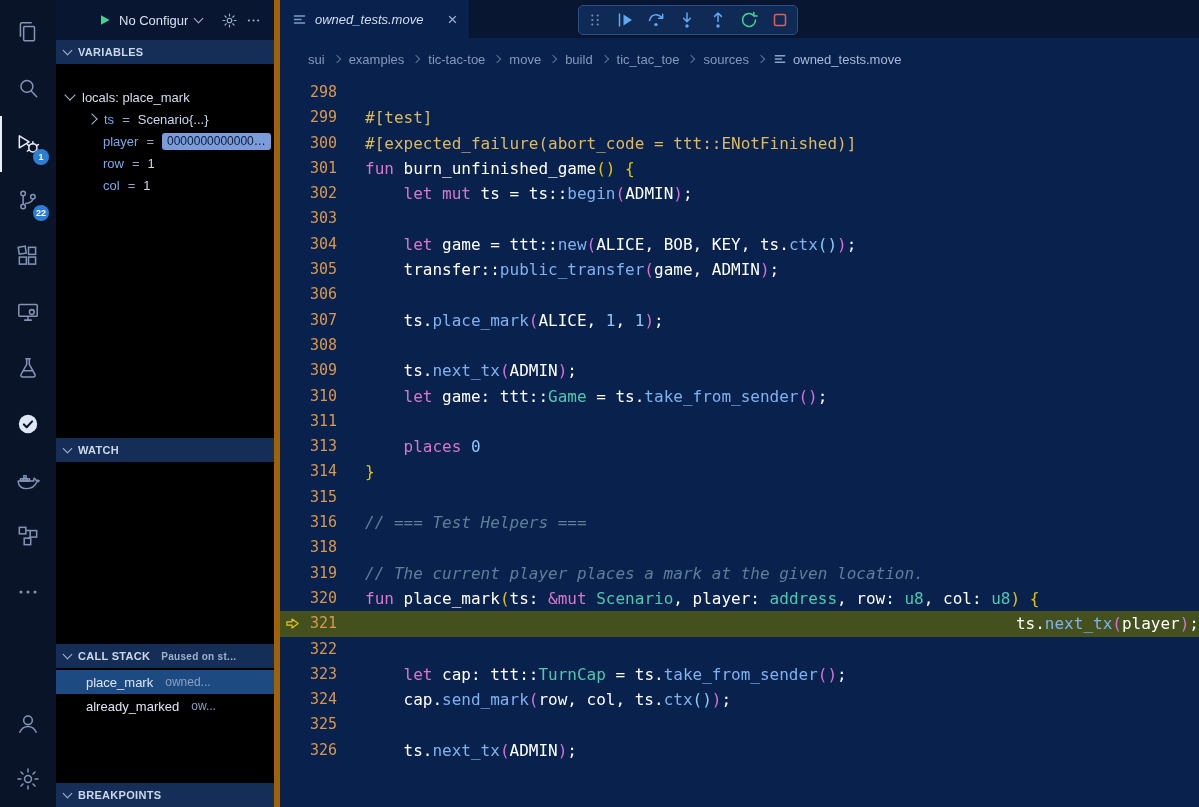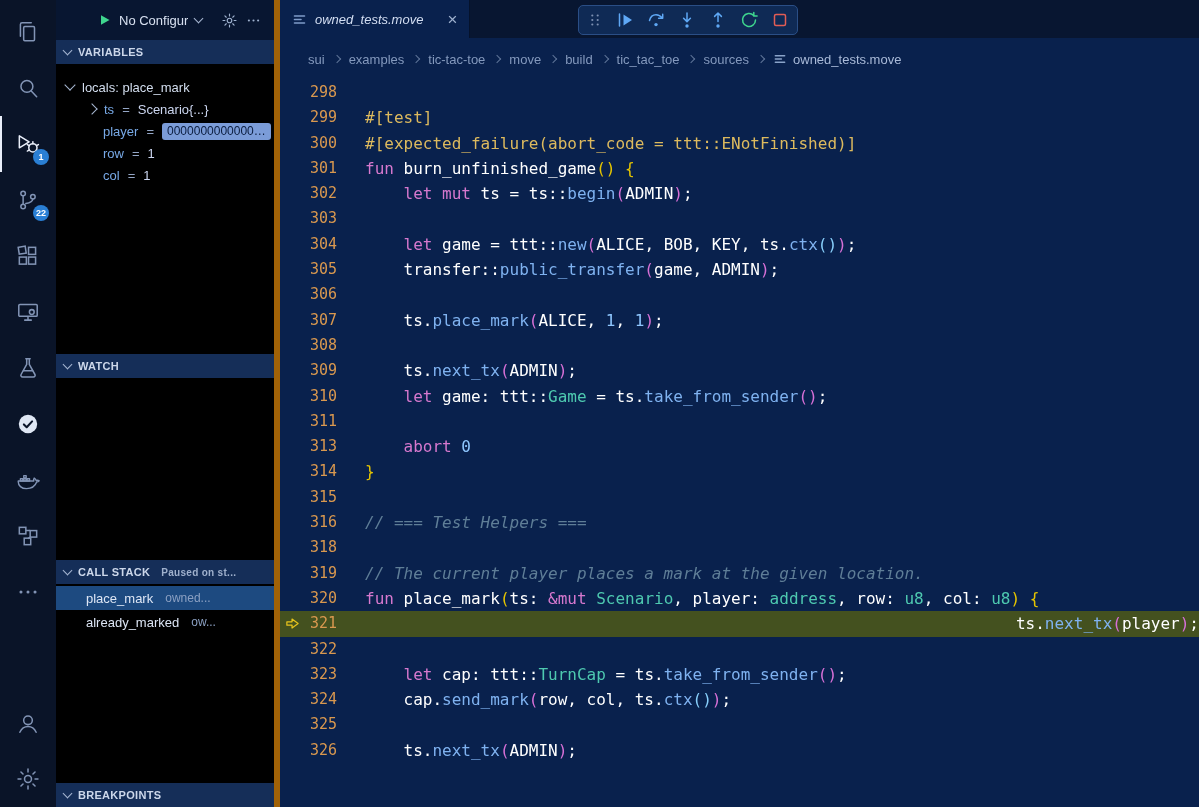--- a/index.html
+++ b/index.html
@@ -13,21 +13,21 @@
   .ab-spacer{flex:1;}
   .badge{position:absolute;right:7px;bottom:7px;background:#2a7fd4;color:#fff;border-radius:9px;min-width:16px;height:16px;font-size:9px;font-weight:bold;line-height:16px;text-align:center;padding:0 2px;box-sizing:border-box;}
 
   
   .sidebar{width:224px;flex:none;background:#000000;display:flex;flex-direction:column;box-sizing:border-box;border-right:6px solid #a16207;}
   .side-toolbar{height:40px;flex:none;background:#081631;display:flex;align-items:center;padding:0 12px 0 42px;gap:7px;}
   .cfg-label{color:#d7e0f0;font-size:13px;max-width:86px;overflow:hidden;white-space:nowrap;}
   .tb-gear{margin-left:auto;}
   .sec-header{height:24px;flex:none;background:#152e58;display:flex;align-items:center;padding:0 8px;gap:7px;color:#ccd7ea;font-size:11px;font-weight:bold;letter-spacing:.3px;cursor:pointer;}
   .sec-note{font-size:10px;color:#9fb0cc;font-weight:bold;margin-left:4px;white-space:nowrap;overflow:hidden;}
-  .vars{height:290px;flex:none;padding-top:12px;box-sizing:border-box;overflow:hidden;}
+  .vars{height:374px;flex:none;padding-top:22px;box-sizing:border-box;overflow:hidden;}
   .watch-body{height:182px;flex:none;}
   .frames{height:50px;flex:none;padding-top:2px;box-sizing:border-box;}
   .side-spacer{flex:1;}
   .chev{width:7px;height:7px;border-right:1.4px solid #a7b7d2;border-bottom:1.4px solid #a7b7d2;flex:none;display:inline-block;}
   .chev.down{transform:rotate(45deg);margin-top:-4px;}
   .chev.right{transform:rotate(-45deg);}
   .chev.small{width:6px;height:6px;}
   .vrow{height:22px;display:flex;align-items:center;font-size:13px;white-space:nowrap;cursor:pointer;}
   .vrow.scope{padding-left:10px;gap:8px;color:#d3deef;}
   .vrow.item{padding-left:32px;gap:8px;}
@@ -349,21 +349,21 @@
           <div class="codeline"><div class="gutter"><span class="ln">302</span></div><div class="codetext"><span class="tok-tx">    </span><span class="tok-kw">let</span><span class="tok-tx"> </span><span class="tok-kw">mut</span><span class="tok-tx"> ts = ts::</span><span class="tok-fn">begin</span><span class="tok-p2">(</span><span class="tok-tx">ADMIN</span><span class="tok-p2">)</span><span class="tok-tx">;</span></div></div>
           <div class="codeline"><div class="gutter"><span class="ln">303</span></div><div class="codetext"></div></div>
           <div class="codeline"><div class="gutter"><span class="ln">304</span></div><div class="codetext"><span class="tok-tx">    </span><span class="tok-kw">let</span><span class="tok-tx"> game = ttt::</span><span class="tok-fn">new</span><span class="tok-p2">(</span><span class="tok-tx">ALICE, BOB, KEY, ts.</span><span class="tok-fn">ctx</span><span class="tok-p3">()</span><span class="tok-p2">)</span><span class="tok-tx">;</span></div></div>
           <div class="codeline"><div class="gutter"><span class="ln">305</span></div><div class="codetext"><span class="tok-tx">    transfer::</span><span class="tok-fn">public_transfer</span><span class="tok-p2">(</span><span class="tok-tx">game, ADMIN</span><span class="tok-p2">)</span><span class="tok-tx">;</span></div></div>
           <div class="codeline"><div class="gutter"><span class="ln">306</span></div><div class="codetext"></div></div>
           <div class="codeline"><div class="gutter"><span class="ln">307</span></div><div class="codetext"><span class="tok-tx">    ts.</span><span class="tok-fn">place_mark</span><span class="tok-p2">(</span><span class="tok-tx">ALICE, </span><span class="tok-nu">1</span><span class="tok-tx">, </span><span class="tok-nu">1</span><span class="tok-p2">)</span><span class="tok-tx">;</span></div></div>
           <div class="codeline"><div class="gutter"><span class="ln">308</span></div><div class="codetext"></div></div>
           <div class="codeline"><div class="gutter"><span class="ln">309</span></div><div class="codetext"><span class="tok-tx">    ts.</span><span class="tok-fn">next_tx</span><span class="tok-p2">(</span><span class="tok-tx">ADMIN</span><span class="tok-p2">)</span><span class="tok-tx">;</span></div></div>
           <div class="codeline"><div class="gutter"><span class="ln">310</span></div><div class="codetext"><span class="tok-tx">    </span><span class="tok-kw">let</span><span class="tok-tx"> game: ttt::</span><span class="tok-ty">Game</span><span class="tok-tx"> = ts.</span><span class="tok-fn">take_from_sender</span><span class="tok-p2">()</span><span class="tok-tx">;</span></div></div>
           <div class="codeline"><div class="gutter"><span class="ln">311</span></div><div class="codetext"></div></div>
-          <div class="codeline"><div class="gutter"><span class="ln">313</span></div><div class="codetext"><span class="tok-tx">    </span><span class="tok-kw">abort</span><span class="tok-tx"> </span><span class="tok-nu">0</span></div></div>
+          <div class="codeline"><div class="gutter"><span class="ln">313</span></div><div class="codetext"><span class="tok-tx">    </span><span class="tok-kw">places</span><span class="tok-tx"> </span><span class="tok-nu">0</span></div></div>
           <div class="codeline"><div class="gutter"><span class="ln">314</span></div><div class="codetext"><span class="tok-p1">}</span></div></div>
           <div class="codeline"><div class="gutter"><span class="ln">315</span></div><div class="codetext"></div></div>
           <div class="codeline"><div class="gutter"><span class="ln">316</span></div><div class="codetext"><span class="tok-co">// === Test Helpers ===</span></div></div>
           <div class="codeline"><div class="gutter"><span class="ln">318</span></div><div class="codetext"></div></div>
           <div class="codeline"><div class="gutter"><span class="ln">319</span></div><div class="codetext"><span class="tok-co">// The current player places a mark at the given location.</span></div></div>
           <div class="codeline"><div class="gutter"><span class="ln">320</span></div><div class="codetext"><span class="tok-kw">fun</span><span class="tok-tx"> place_mark</span><span class="tok-p1">(</span><span class="tok-tx">ts: </span><span class="tok-kw">&amp;mut</span><span class="tok-tx"> </span><span class="tok-ty">Scenario</span><span class="tok-tx">, player: </span><span class="tok-ty">address</span><span class="tok-tx">, row: </span><span class="tok-ty">u8</span><span class="tok-tx">, col: </span><span class="tok-ty">u8</span><span class="tok-p1">)</span><span class="tok-tx"> </span><span class="tok-p1">{</span></div></div>
           <div class="codeline cur"><div class="gutter"><span class="dbgArrow"><svg width="15" height="15" viewBox="0 0 16 16" fill="none" stroke="#e7c41c" stroke-width="1.3" stroke-linejoin="round">
                   <path d="M2 6.2h5.5V3.2L14 8l-6.5 4.8V9.8H2z"></path>
                 </svg></span><span class="ln">321</span></div><div class="codetext"><span class="tok-tx">    ts.</span><span class="tok-fn">next_tx</span><span class="tok-p2">(</span><span class="tok-tx">player</span><span class="tok-p2">)</span><span class="tok-tx">;</span></div></div>
           <div class="codeline"><div class="gutter"><span class="ln">322</span></div><div class="codetext"></div></div>

